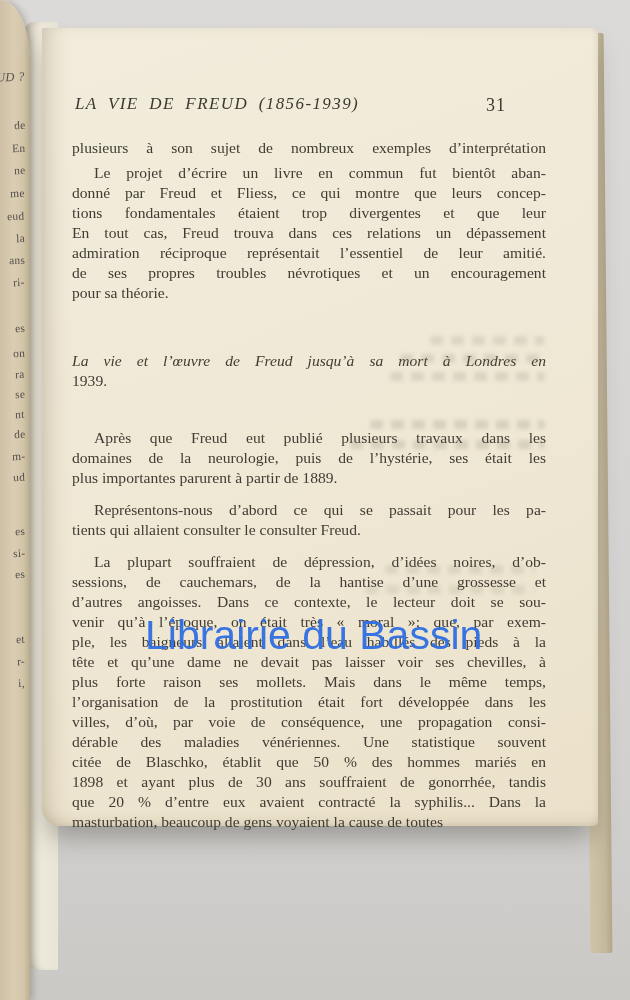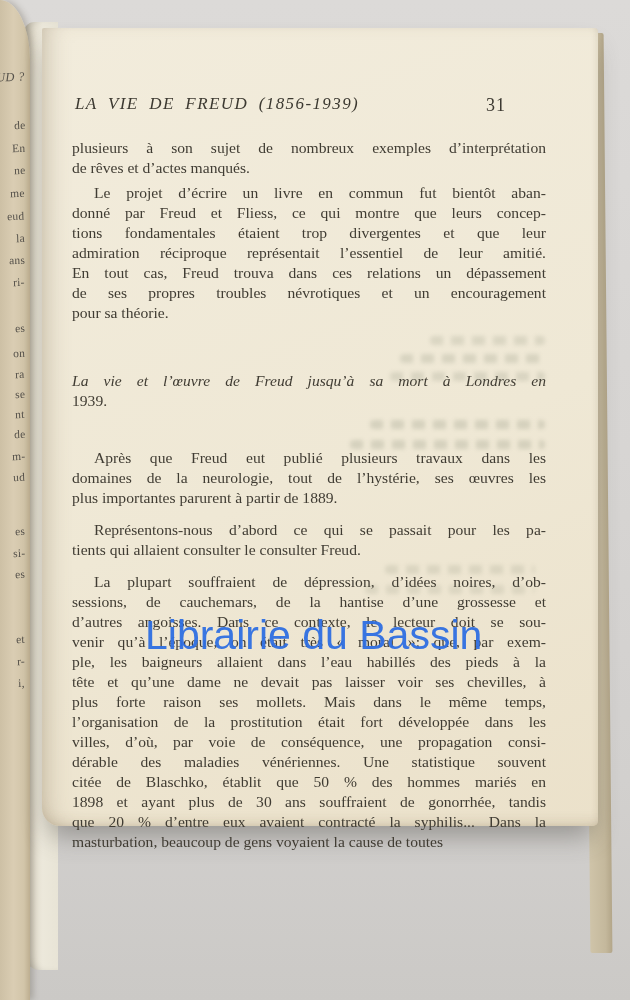--- a/index.html
+++ b/index.html
@@ -114,38 +114,37 @@
 
   <div class="page">
     <div class="running-head">
       <span class="rh-title">LA VIE DE FREUD (1856-1939)</span>
       <span class="rh-num">31</span>
     </div>
 
     <div class="text-block">
         <div class="para sp-none">
           <div class="line j">plusieurs à son sujet de nombreux exemples d’interprétation</div>
-          <div class="line">de rêves et d’actes manqués.</div>
         </div>
         <div class="para sp-sm">
           <div class="line j ind">Le projet d’écrire un livre en commun fut bientôt aban-</div>
           <div class="line j">donné par Freud et Fliess, ce qui montre que leurs concep-</div>
           <div class="line j">tions fondamentales étaient trop divergentes et que leur</div>
+          <div class="line j">En tout cas, Freud trouva dans ces relations un dépassement</div>
           <div class="line j">admiration réciproque représentait l’essentiel de leur amitié.</div>
-          <div class="line j">En tout cas, Freud trouva dans ces relations un dépassement</div>
           <div class="line j">de ses propres troubles névrotiques et un encouragement</div>
           <div class="line">pour sa théorie.</div>
         </div>
         <div class="para sp-xl heading">
           <div class="line j">La vie et l’œuvre de Freud jusqu’à sa mort à Londres en</div>
           <div class="line roman">1939.</div>
         </div>
         <div class="para sp-lg">
           <div class="line j ind">Après que Freud eut publié plusieurs travaux dans les</div>
-          <div class="line j">domaines de la neurologie, tout de l’hystérie, ses œuvres les</div>
+          <div class="line j">domaines de la neurologie, puis de l’hystérie, ses était les</div>
           <div class="line">plus importantes parurent à partir de 1889.</div>
         </div>
         <div class="para sp-md">
           <div class="line j ind">Représentons-nous d’abord ce qui se passait pour les pa-</div>
           <div class="line">tients qui allaient consulter le consulter Freud.</div>
         </div>
         <div class="para sp-md">
           <div class="line j ind">La plupart souffraient de dépression, d’idées noires, d’ob-</div>
           <div class="line j">sessions, de cauchemars, de la hantise d’une grossesse et</div>
           <div class="line j">d’autres angoisses. Dans ce contexte, le lecteur doit se sou-</div>

